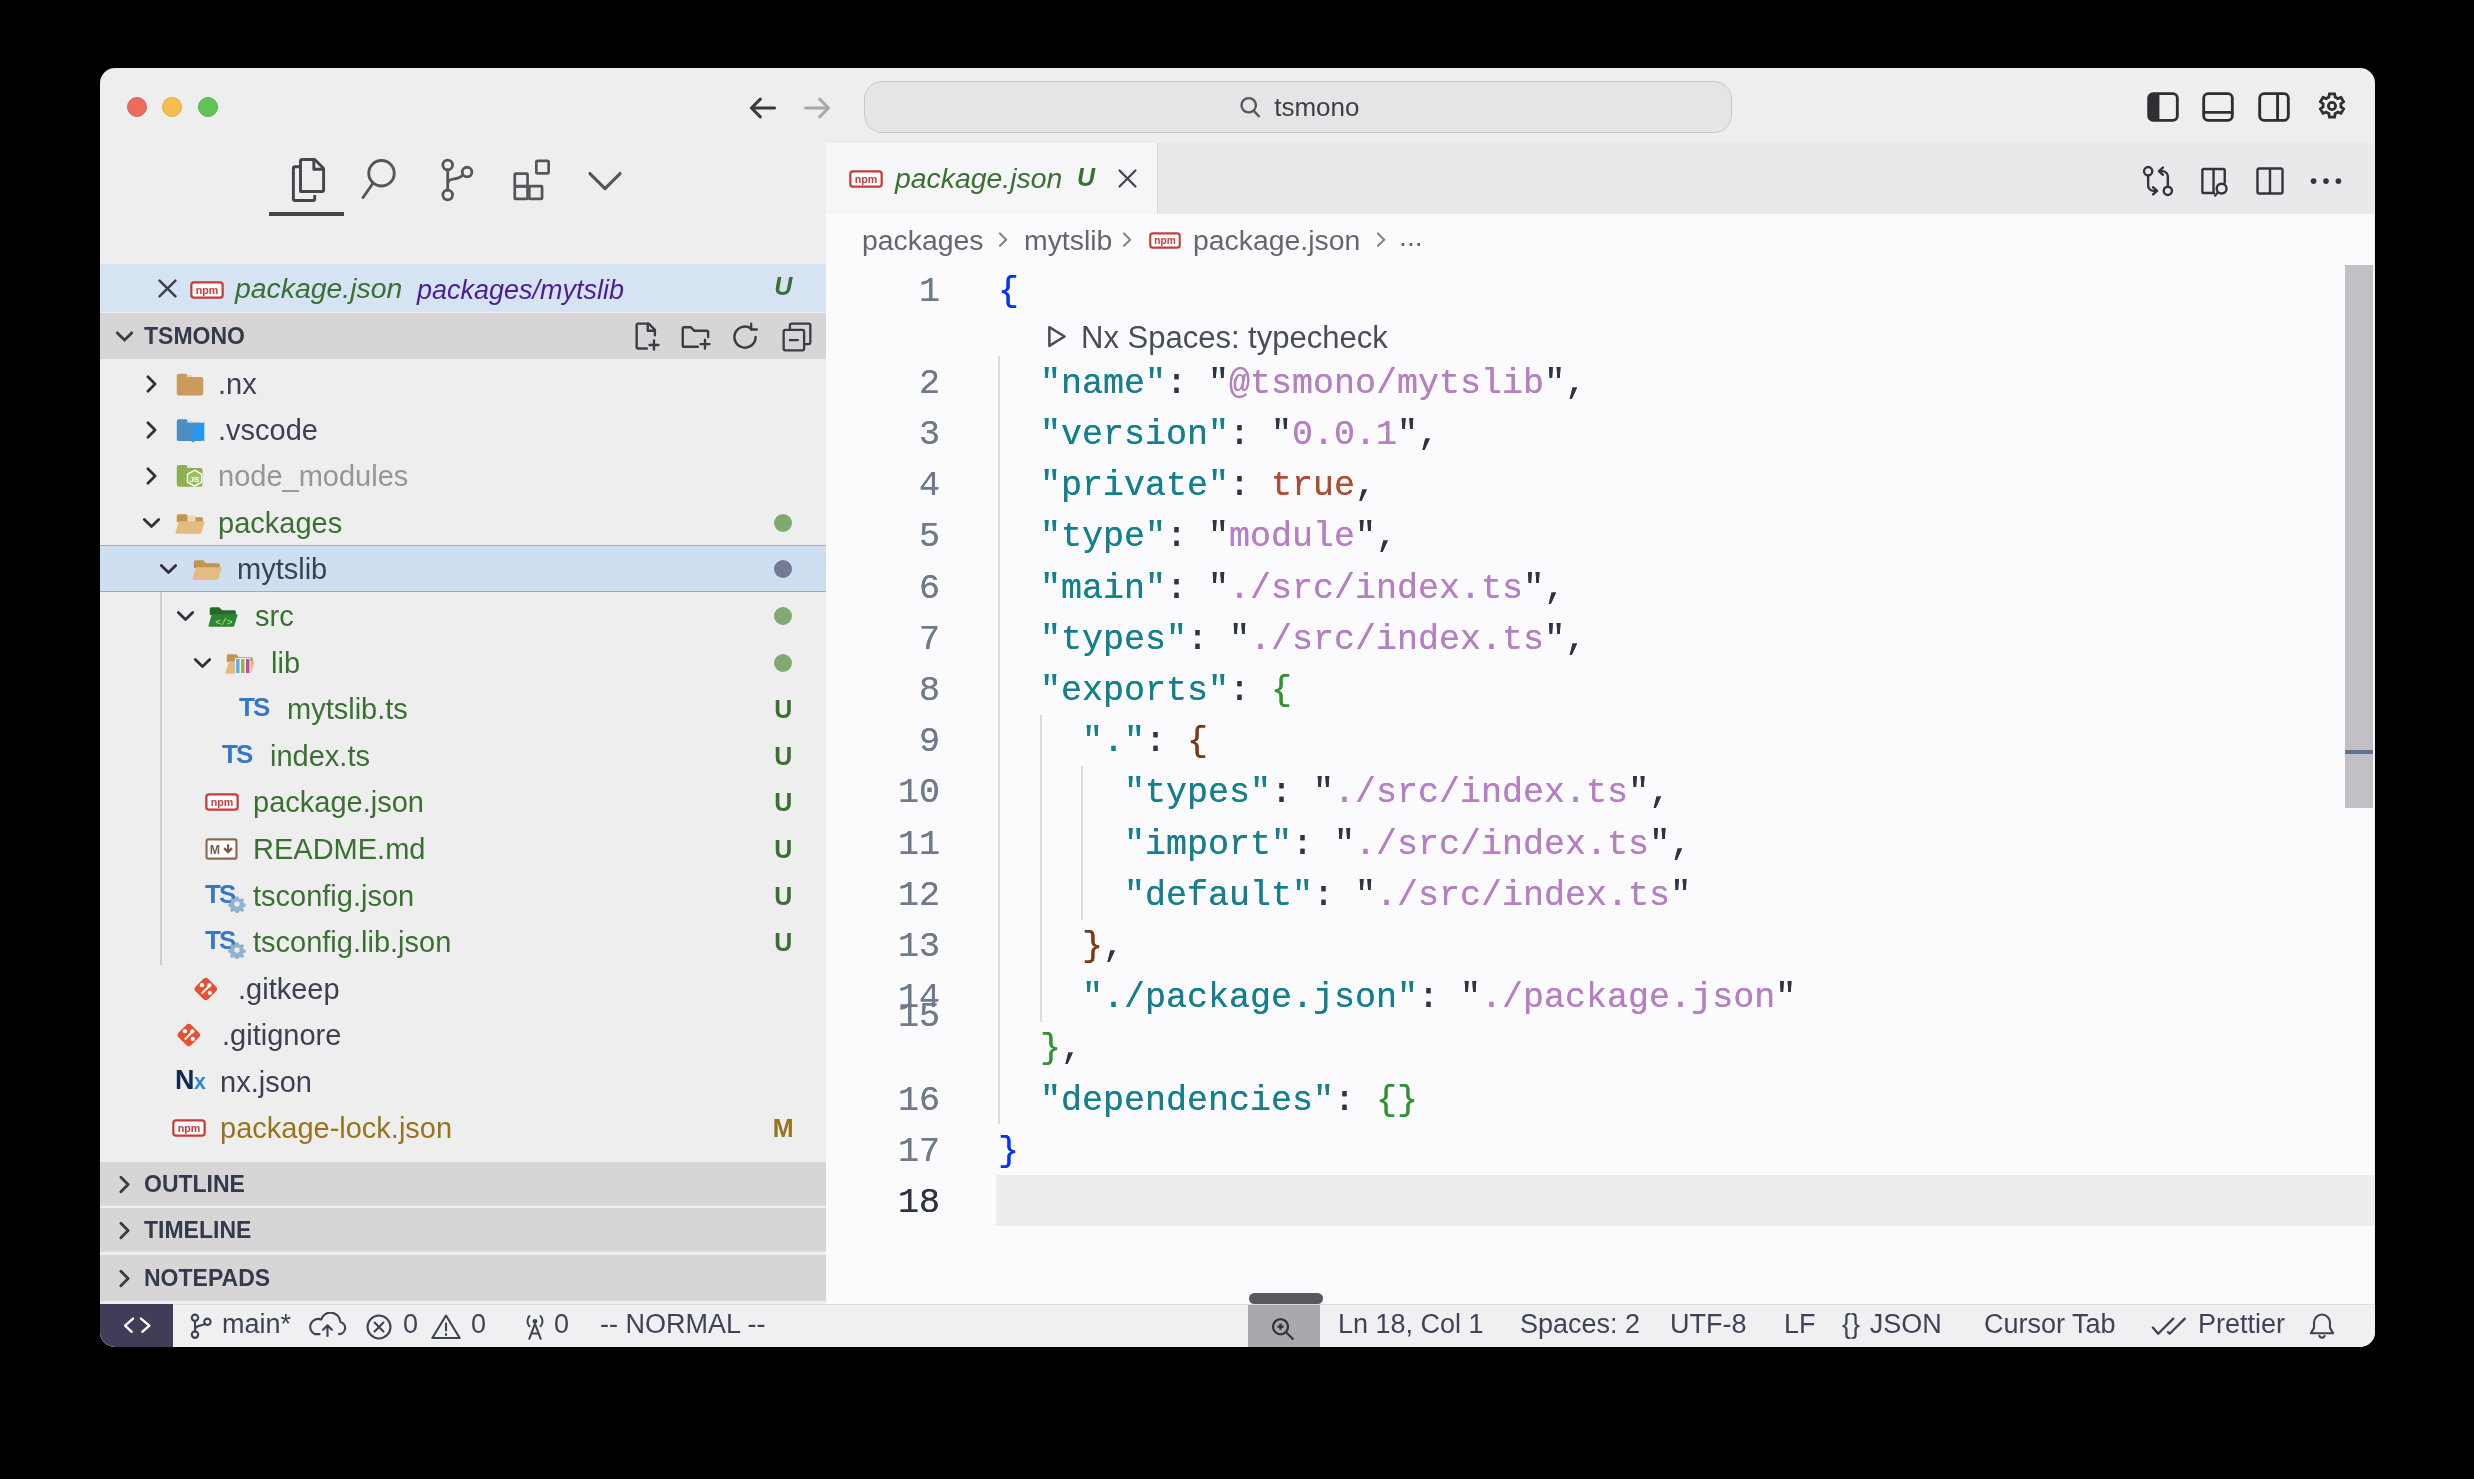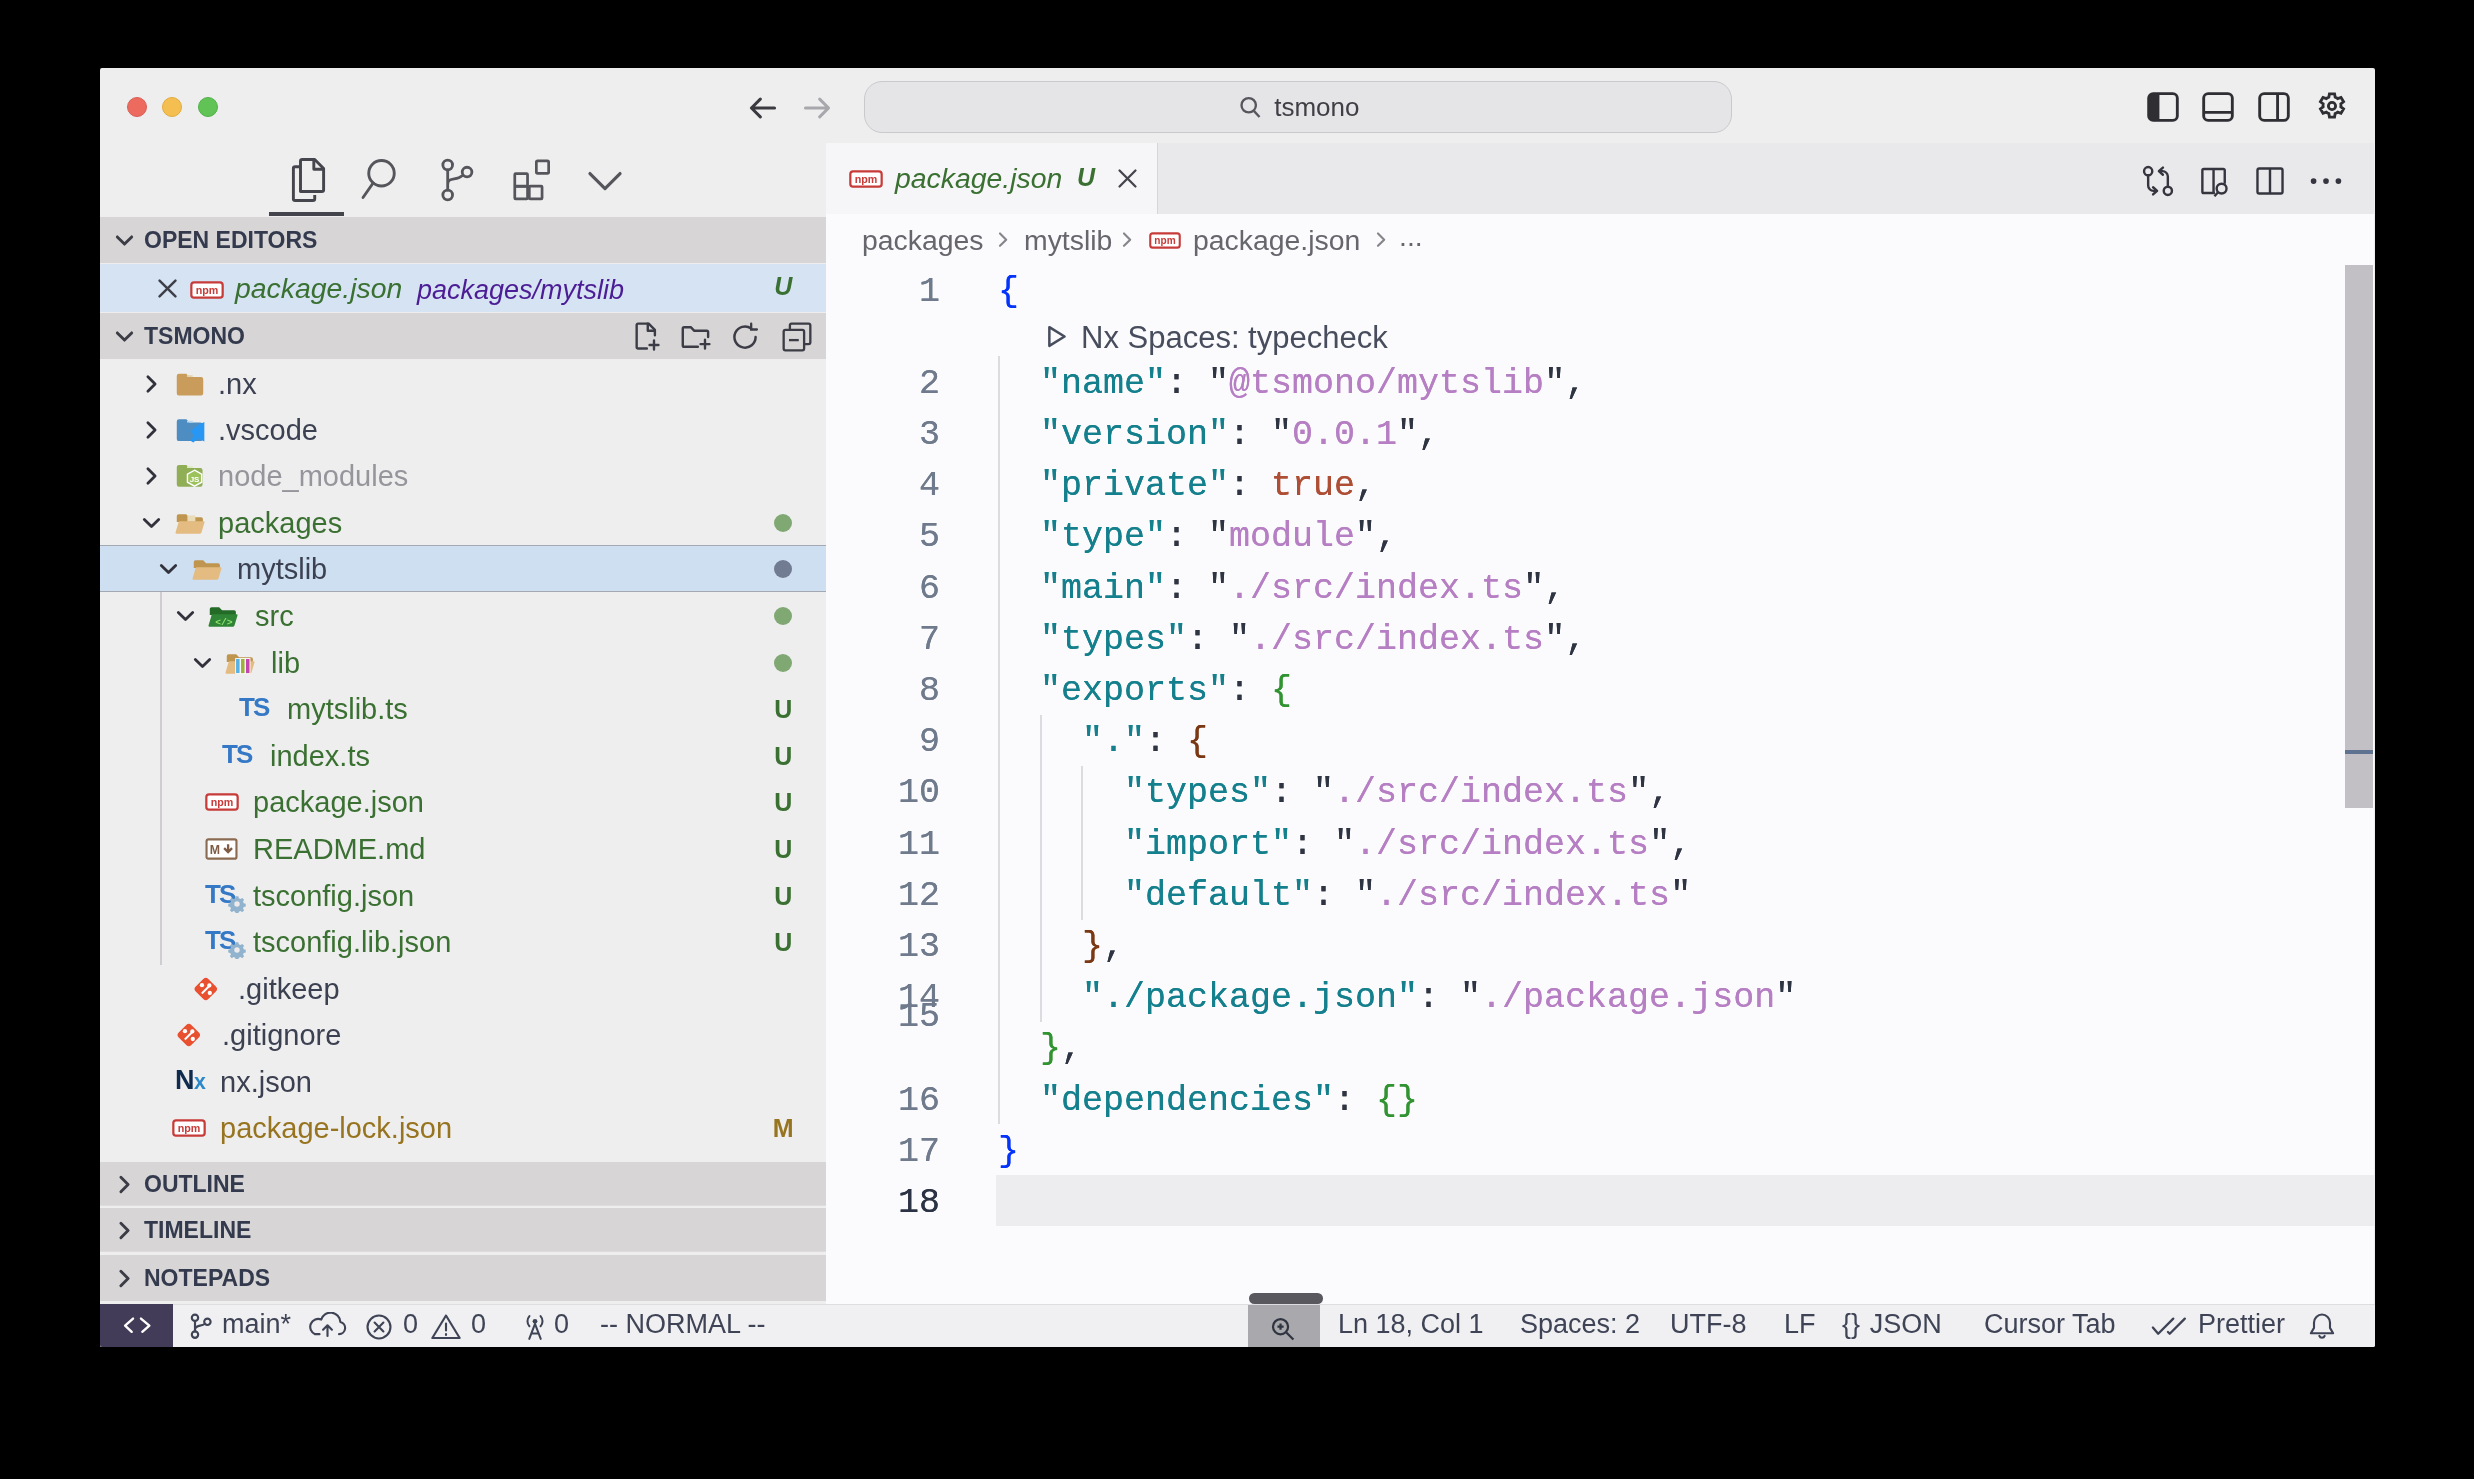--- a/index.html
+++ b/index.html
@@ -1,17 +1,17 @@
 <!DOCTYPE html>
 <html style="font-size:14.2px"><head><meta charset="utf-8">
 <style>
 html,body{margin:0;padding:0;background:#000;width:2475px;height:1479px;overflow:hidden}
 *{box-sizing:border-box}
 .a{position:absolute}
-#win{position:absolute;left:100px;top:68px;width:2275px;height:1279px;background:#efeeef;border-radius:2px;overflow:hidden;font-family:"Liberation Sans",sans-serif}
+#win{position:absolute;left:100px;top:68px;width:2275px;height:1279px;background:#efeeef;border-radius:15px;overflow:hidden;font-family:"Liberation Sans",sans-serif}
 .light{width:20.4px;height:20.4px;border-radius:50%;position:absolute;top:29px}
 #sidebar{position:absolute;left:0;top:75px;width:726px;height:1161px;background:#efeeef}
 .band{position:absolute;left:0;width:726px;background:#d7d5d5;color:#343a4e;font-weight:bold;font-size:23px}
 .bandtxt{position:absolute;left:44px;top:50%;transform:translateY(-50%)}
 .chev{position:absolute;width:27px;height:27px}
 .row{position:absolute;left:0;width:726px;height:47px}
 .rtxt{position:absolute;font-size:29px;color:#3c4152;white-space:nowrap;top:50%;transform:translateY(-50%)}
 .green{color:#3a7031}
 .gold{color:#97741f}
 .gray{color:#95959b}
@@ -83,26 +83,20 @@
       <rect x="29.5" y="4.5" width="14" height="14" rx="1.5"></rect>
       <rect x="5" y="19" width="14.5" height="14.5" rx="1"></rect>
       <rect x="5" y="35.5" width="14.5" height="14.5" rx="1" transform="translate(0 -2.5)"></rect>
       <rect x="21.5" y="33" width="14.5" height="14.5" rx="1"></rect>
     </svg>
   <svg class="a" style="left:487px;top:102px" width="36" height="23" viewBox="0 0 40 26" fill="none" stroke="#55555c" stroke-width="3.6" stroke-linecap="round" stroke-linejoin="round">
       <path d="M3 4l17 17L37 4"></path>
     </svg>
   <div class="a" style="left:169px;top:144px;width:75px;height:3.6px;background:#43434b"></div>
 
-  <div class="band" style="top:149px;height:46px">
-    <svg class="chev" style="left:10.7px;top:9.8px" viewBox="0 0 30 30" fill="none" stroke="#3c3c46" stroke-width="3.2" stroke-linecap="round" stroke-linejoin="round">
-        <path d="m7 11 8 8 8-8"></path>
-      </svg>
-    <span class="bandtxt">OPEN EDITORS</span>
-  </div>
 
   <div class="a" style="left:0;top:196px;width:726px;height:48px;background:#d5e3f3">
     <svg class="a" style="left:56px;top:13.3px" width="23" height="23" viewBox="0 0 26 26" fill="none" stroke="#3f3f49" stroke-width="2.8" stroke-linecap="round">
         <path d="M4 4l18 18M22 4 4 22"></path>
       </svg>
     <svg class="a" style="left:90px;top:17px" width="34" height="18" viewBox="0 0 38 20">
         <rect x="1.5" y="1.5" width="35" height="17" rx="3" fill="#fff" stroke="#c73b38" stroke-width="2.5"></rect>
         <text x="19" y="14.5" text-anchor="middle" font-size="12" font-weight="bold" fill="#c73b38" font-family="Liberation Sans">npm</text>
       </svg>
     <span class="a green" style="left:135px;top:8px;font-size:28.4px;font-style:italic">package.json</span>

